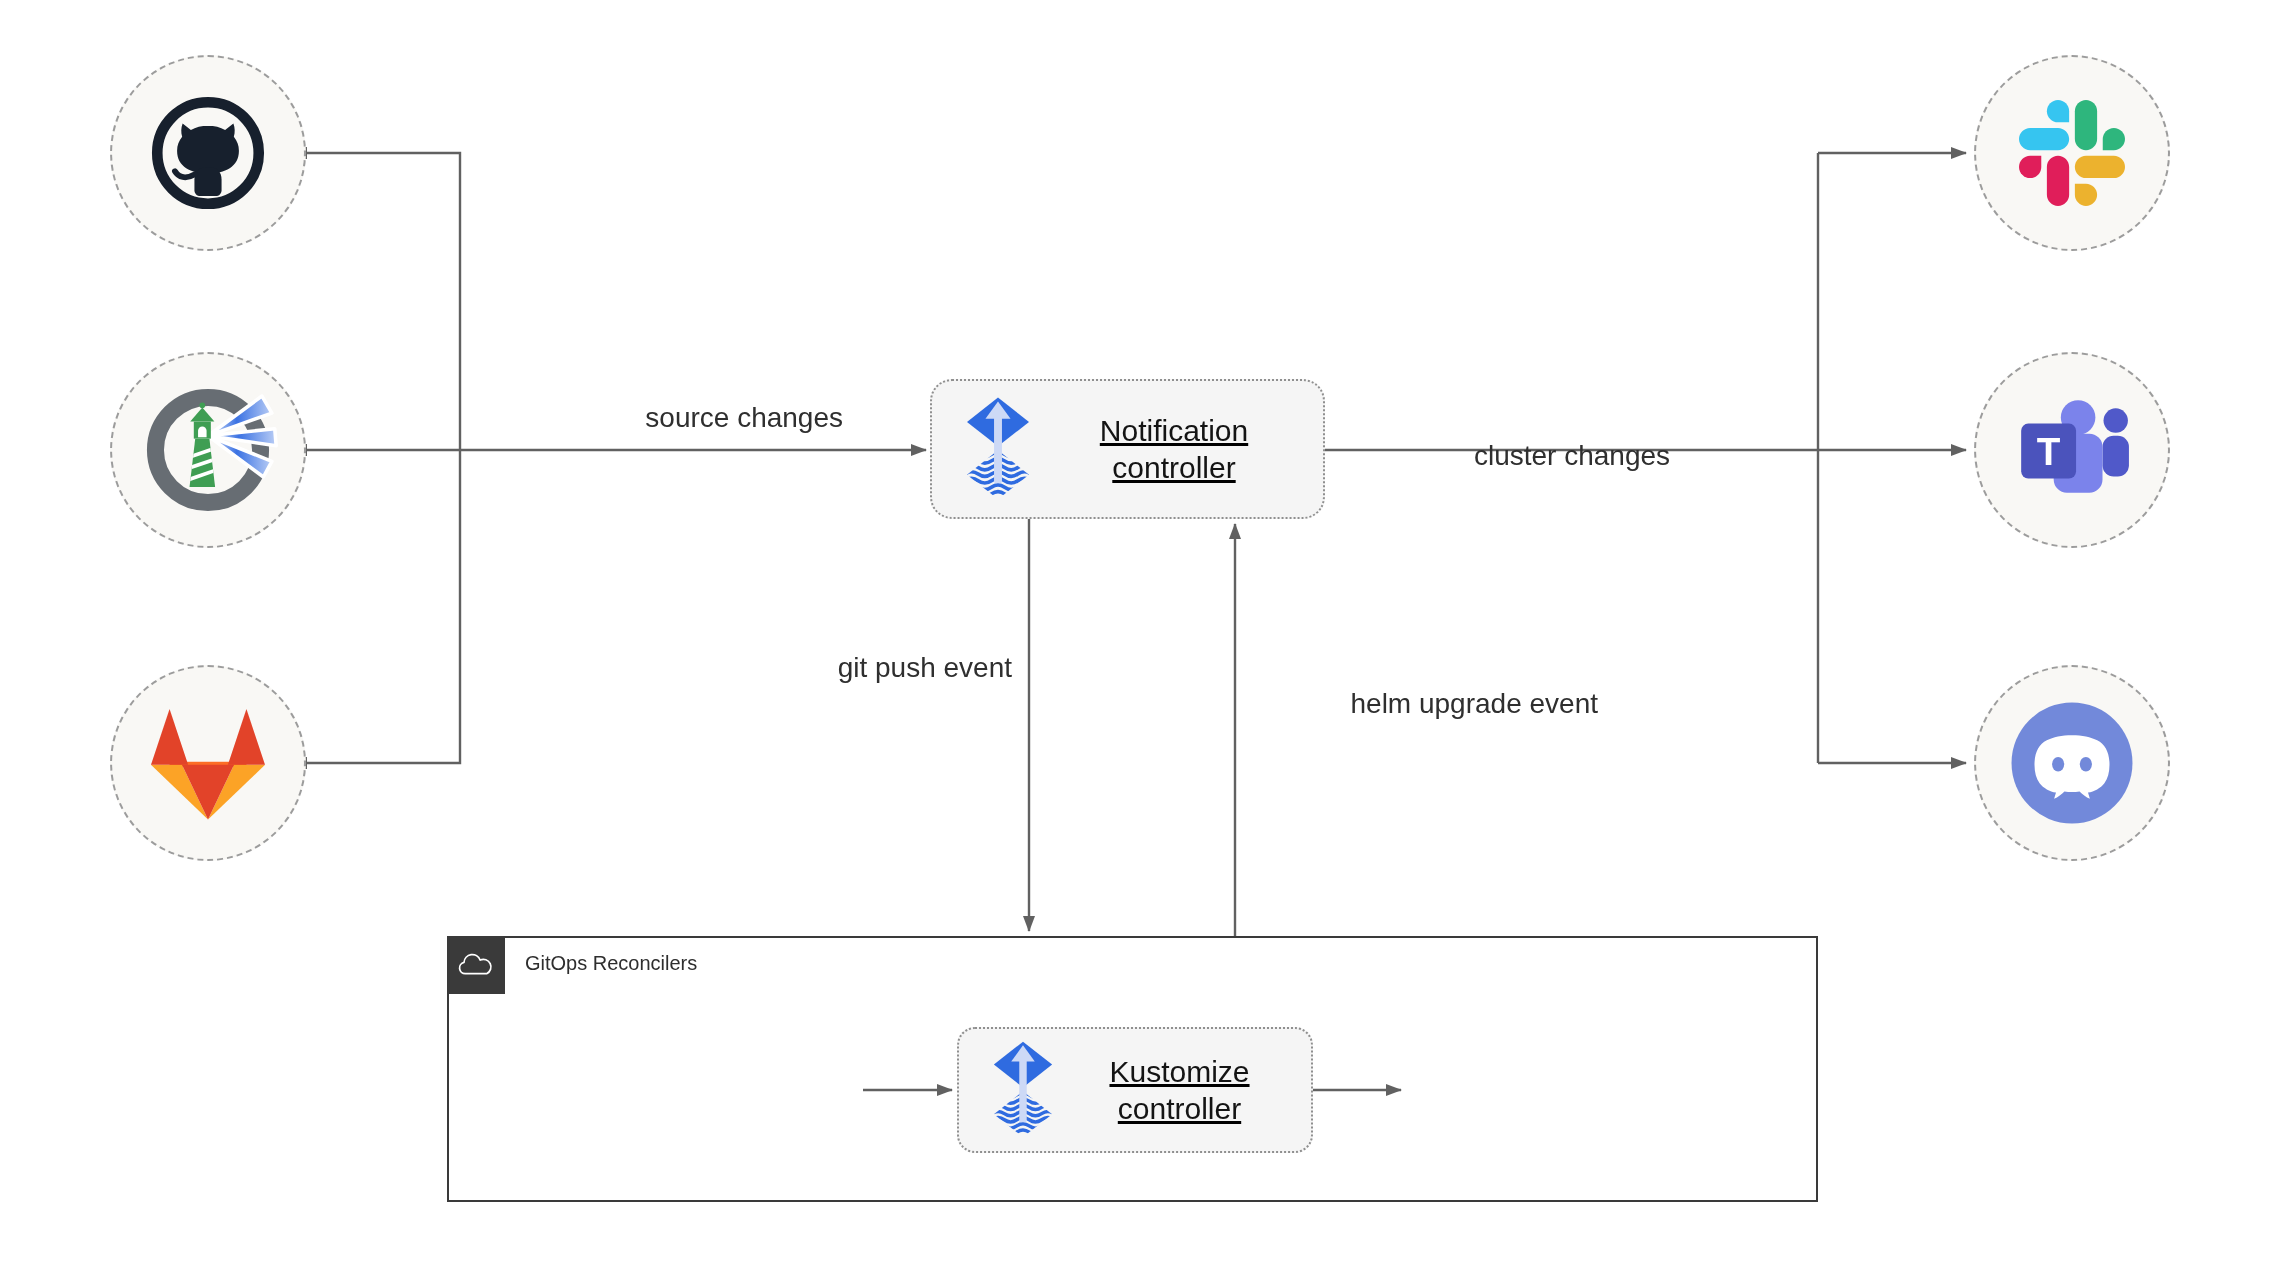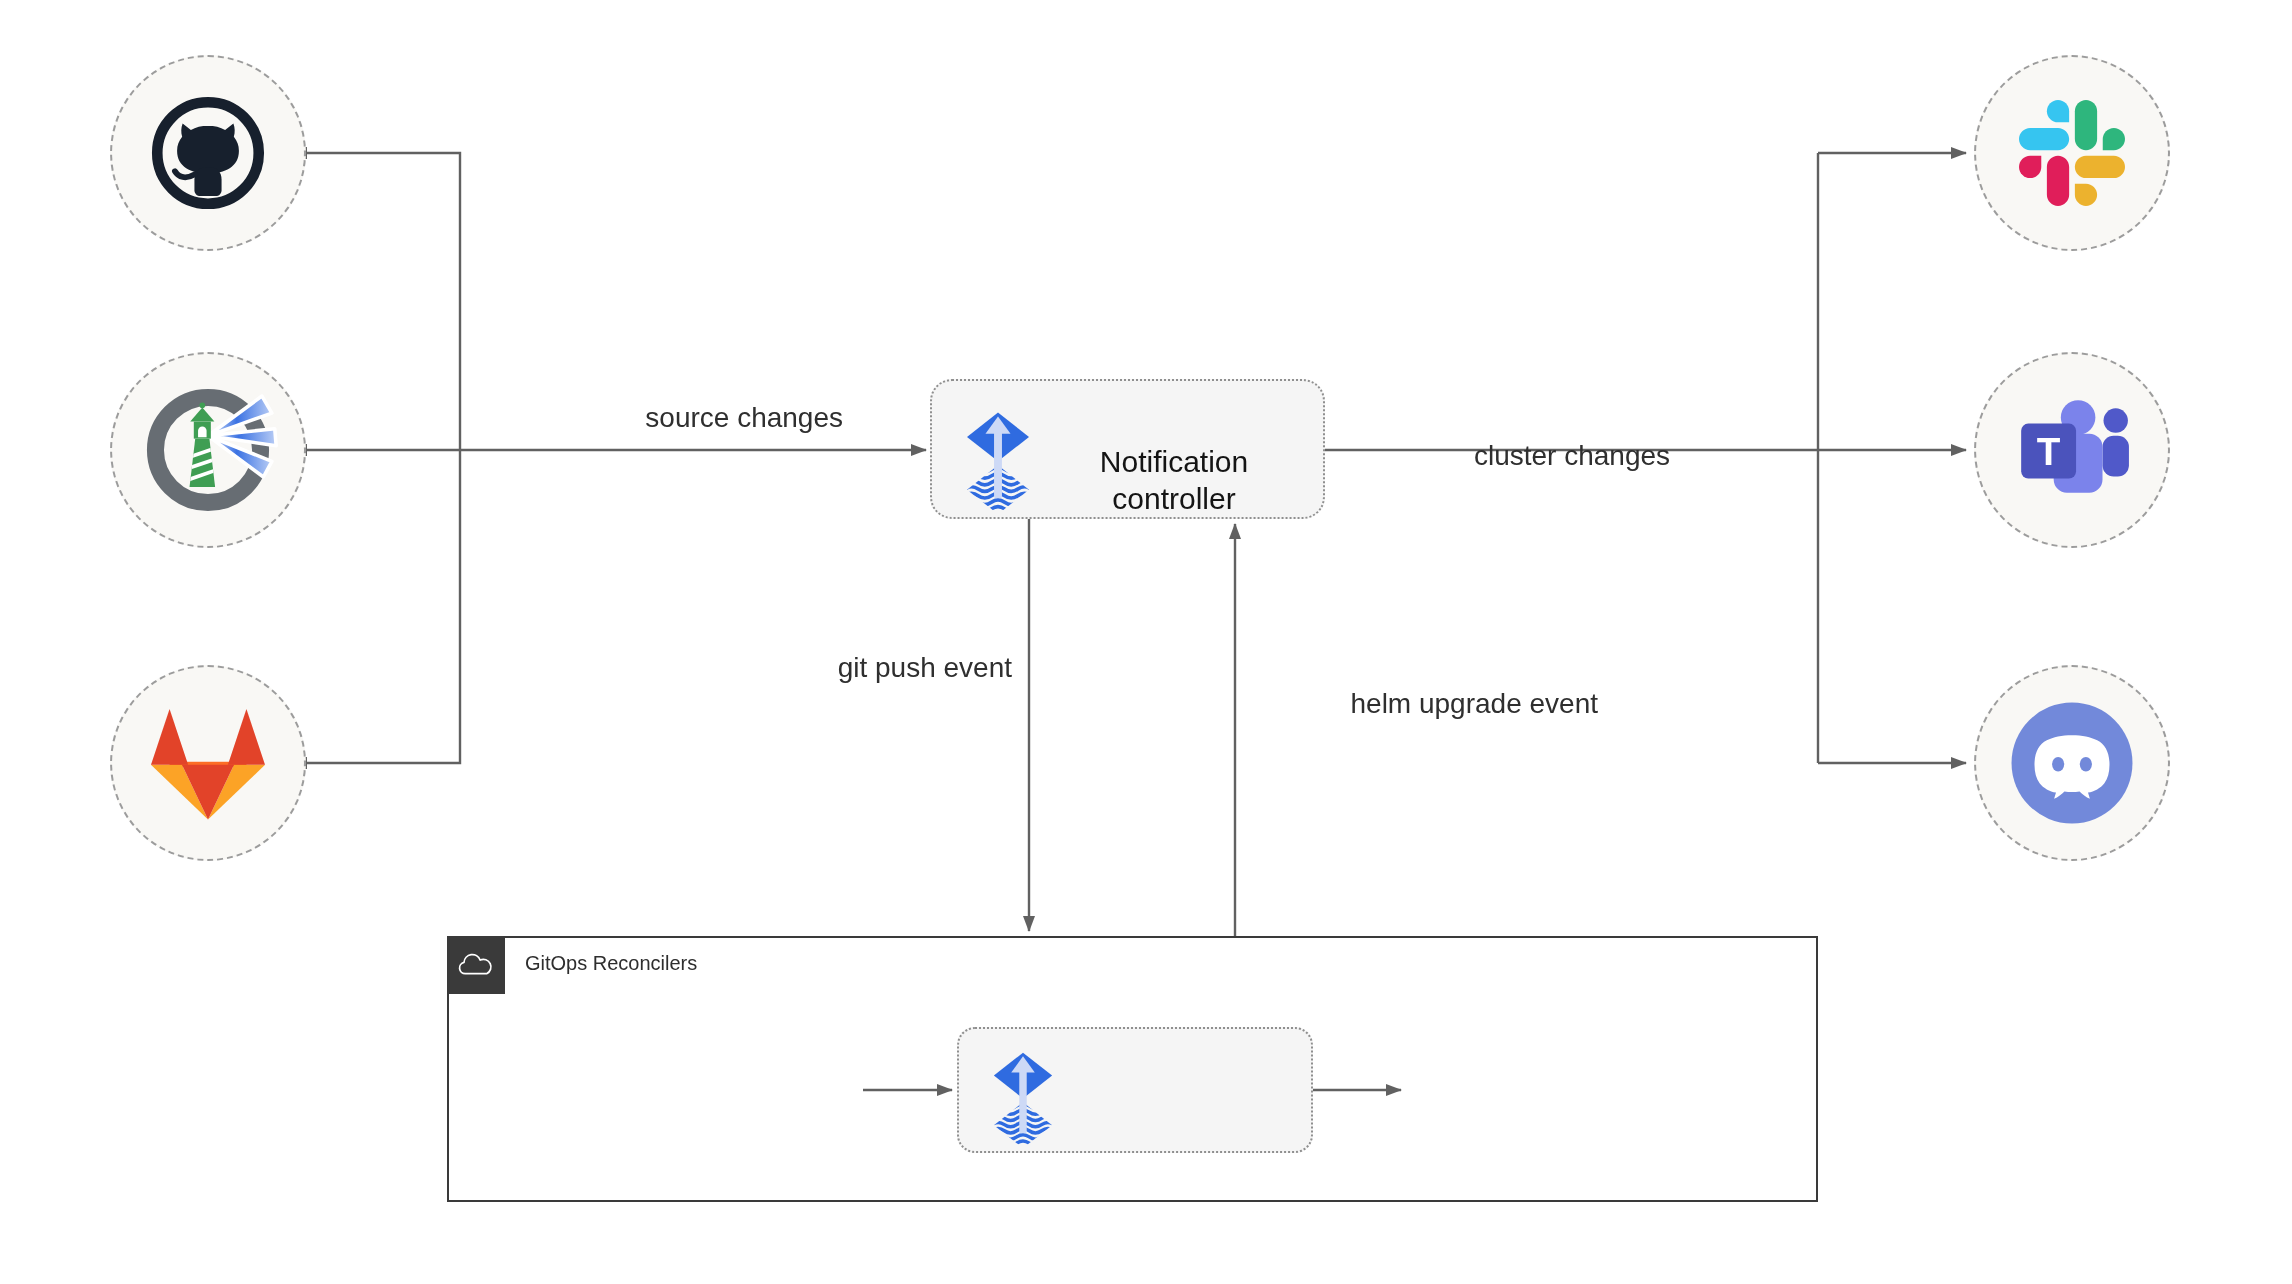--- a/index.html
+++ b/index.html
@@ -14,23 +14,24 @@
   #wires path.tick{stroke-width:2;}
   
   .endpoint{
     position:absolute;width:196px;height:196px;border-radius:50%;
     background:var(--c-endpoint-fill,#f9f8f5);
     border:2px dashed var(--c-endpoint-border,#9c9c9c);
     box-sizing:border-box;display:flex;align-items:center;justify-content:center;
   }
   
   .node{
-    position:absolute;display:flex;align-items:flex-end;box-sizing:border-box;
+    position:absolute;display:flex;align-items:center;box-sizing:border-box;
     background:var(--c-node-fill,#f5f5f5);
     border:2px dotted var(--c-node-border,#8f8f8f);
+    text-decoration:underline;
   }
   .node .fluxwrap{flex:none;margin-left:33px;}
   .node .label{
     flex:1;text-align:center;color:var(--c-node-label-text,#141414);
     font-size:30px;line-height:1.24;padding:0 16px 0 10px;
   }
   #node-notification{left:930px;top:379px;width:395px;height:140px;border-radius:22px;}
   #node-source{left:507px;top:1027px;width:356px;height:126px;border-radius:18px;}
   #node-kustomize{left:957px;top:1027px;width:356px;height:126px;border-radius:18px;}
   #node-helm{left:1406px;top:1027px;width:354px;height:126px;border-radius:18px;}
@@ -258,20 +259,21 @@
     </div>
     <div id="gitops-label">GitOps Reconcilers</div>
   </div>
 
   <div class="node" id="node-kustomize">
     <span class="fluxwrap">
       <svg width="62" height="100" viewBox="0 0 100 160">
           <use href="#sym-flux"></use>
         </svg>
     </span>
+    <div class="label">Kustomize controller</div>
   </div>
 
   <div class="edge-label" id="lbl-source-changes">source changes</div>
   <div class="edge-label" id="lbl-cluster-changes">cluster changes</div>
   <div class="edge-label" id="lbl-git-push">git push event</div>
   <div class="edge-label" id="lbl-helm-upgrade">helm upgrade event</div>
 
 </div>
 
 </body></html>

